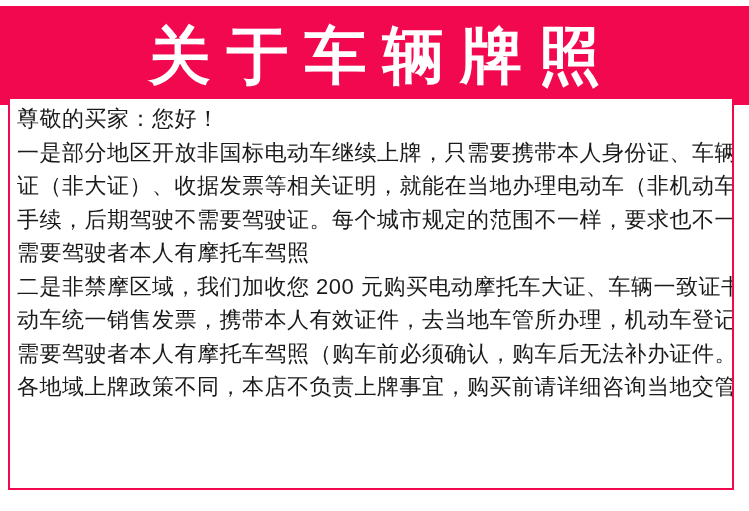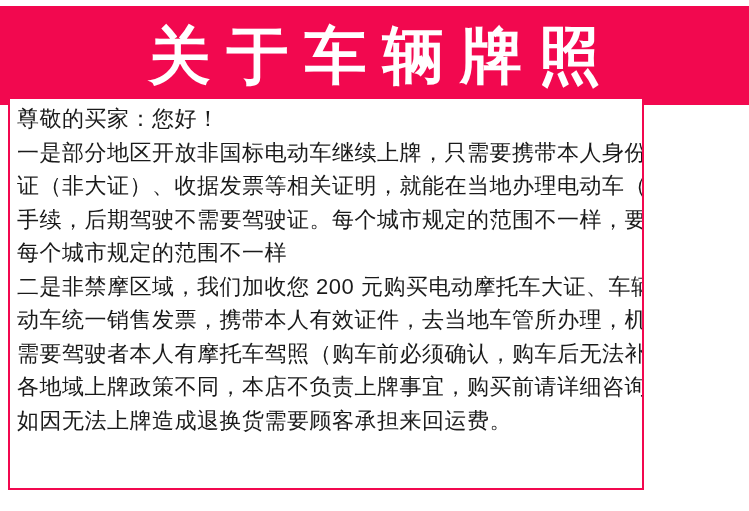--- a/index.html
+++ b/index.html
@@ -38,21 +38,21 @@
     font-weight: bold;
     letter-spacing: 16px;
     padding-left: 16px; 
     white-space: nowrap;
     font-family: "Liberation Sans", sans-serif;
   }
   .notice-box {
     position: absolute;
     top: 97px;
     left: 8px;
-    width: 636px;
+    width: 726px;
     height: 393px;
     border: 2px solid var(--accent);
     background: #FFFFFF;
     padding: 3px 7px 14px 7px;
     overflow: hidden;
   }
   .line {
     margin: 0;
     color: var(--body-text);
     font-size: 22px;
@@ -69,19 +69,18 @@
 
 <div class="banner">
   <h1 class="banner-title">关于车辆牌照</h1>
 </div>
 
 <div class="notice-box">
   <p class="line">尊敬的买家：您好！</p>
   <p class="line">一是部分地区开放非国标电动车继续上牌，只需要携带本人身份证、车辆合格</p>
   <p class="line">证（非大证）、收据发票等相关证明，就能在当地办理电动车（非机动车）上牌</p>
   <p class="line">手续，后期驾驶不需要驾驶证。每个城市规定的范围不一样，要求也不一样，具</p>
-  <p class="line">每个城市规定的范围不一样</p>
+  <p class="line">需要驾驶者本人有摩托车驾照</p>
   <p class="line">二是非禁摩区域，我们加收您 200 元购买电动摩托车大证、车辆一致证书、机</p>
   <p class="line">动车统一销售发票，携带本人有效证件，去当地车管所办理，机动车登记，后期</p>
   <p class="line">需要驾驶者本人有摩托车驾照（购车前必须确认，购车后无法补办证件。）由于</p>
   <p class="line">各地域上牌政策不同，本店不负责上牌事宜，购买前请详细咨询当地交管部门，</p>
-  <p class="line">如因无法上牌造成退换货需要顾客承担来回运费。</p>
 </div>
 
 </body></html>

